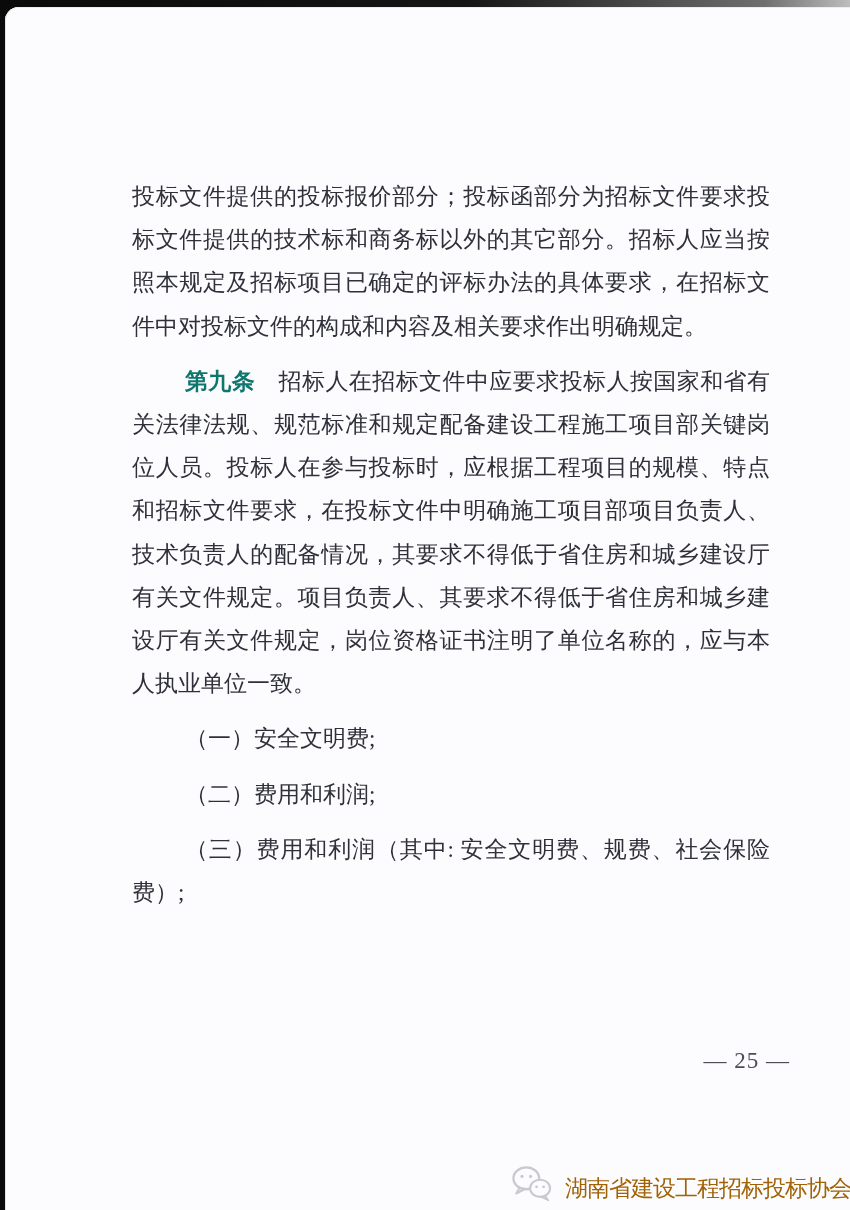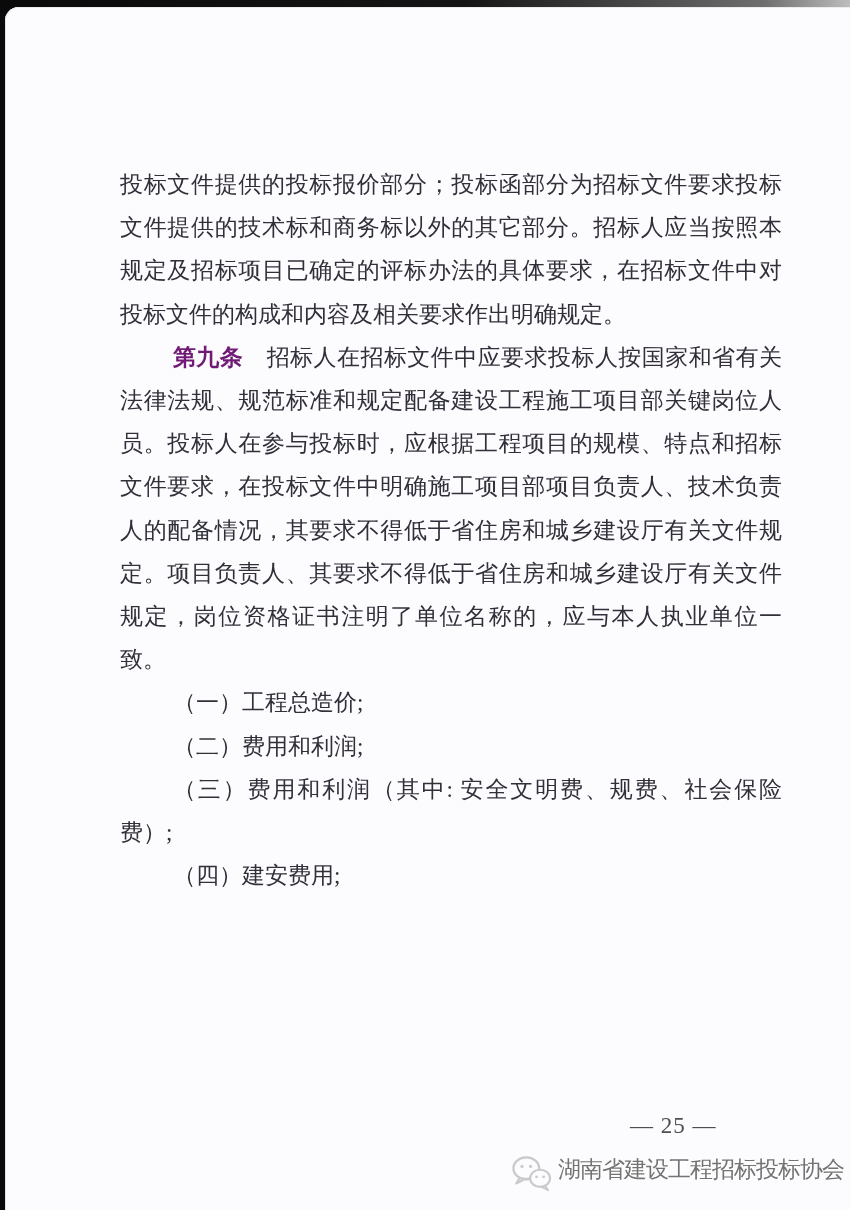--- a/index.html
+++ b/index.html
@@ -17,52 +17,51 @@
     background: #fcfcfe;
     border-top-left-radius: 14px;
     box-shadow: inset 0 1px 0 #ececf0, inset 1px 0 0 #e4e4e8;
   }
   .body-text {
     position: absolute; left: 115px; top: 156px; width: 662px;
     font-size: 23px; line-height: 43.2px;
     color: #30303a;
     text-align: justify;
   }
-  .body-text p { margin: 0; }
+  .body-text p { margin: 12px; }
   p.indent { text-indent: 2.3em; }
-  .term { font-weight: bold; color: #701a75; }
+  .term { font-weight: bold; color: #0f766e; }
   .page-number {
-    position: absolute; left: 625px; top: 1106px; width: 160px;
-    text-align: left; font-size: 23px; color: #4d4d55;
+    position: absolute; left: 625px; top: 1041px; width: 160px;
+    text-align: right; font-size: 23px; color: #4d4d55;
     letter-spacing: 1px; white-space: nowrap;
   }
   .watermark {
     position: absolute; left: 505px; top: 1147px; height: 50px;
-    display: flex; align-items: flex-start; gap: 4px;
-    color: #737373;
+    display: flex; align-items: flex-end; gap: 11px;
+    color: #a16207;
   }
   .watermark-text {
     font-size: 23px; letter-spacing: -1px; white-space: nowrap;
     text-shadow: 1px 1px 0 #ffffff;
   }
   .wm-icon { width: 44px; height: 40px; flex: 0 0 auto; }
 </style>
 </head>
 <body>
 
 <div class="canvas">
   <div class="page">
 
     <div class="body-text">
       <p><span>投标文件提供的投标报价部分；投标函部分为招标文件要求投标文件提供的技术标和商务标以外的其它部分。招标人应当按照本规定及招标项目已确定的评标办法的具体要求，在招标文件中对投标文件的构成和内容及相关要求作出明确规定。</span></p>
       <p class="indent"><b class="term">第九条　</b><span>招标人在招标文件中应要求投标人按国家和省有关法律法规、规范标准和规定配备建设工程施工项目部关键岗位人员。投标人在参与投标时，应根据工程项目的规模、特点和招标文件要求，在投标文件中明确施工项目部项目负责人、技术负责人的配备情况，其要求不得低于省住房和城乡建设厅有关文件规定。项目负责人、其要求不得低于省住房和城乡建设厅有关文件规定，岗位资格证书注明了单位名称的，应与本人执业单位一致。</span></p>
-      <p class="indent"><span>（一）工程总造价;</span></p>
+      <p class="indent"><span>（一）安全文明费;</span></p>
       <p class="indent"><span>（二）费用和利润;</span></p>
       <p class="indent"><span>（三）费用和利润（其中: 安全文明费、规费、社会保险费）;</span></p>
-      <p class="indent"><span>（四）建安费用;</span></p>
     </div>
 
     <div class="page-number">— 25 —</div>
 
     <div class="watermark">
       <svg class="wm-icon" viewBox="0 0 46 42" aria-hidden="true">
         <ellipse cx="17" cy="15" rx="13.5" ry="11.5" fill="none" stroke="#c9c9ce" stroke-width="2.4"></ellipse>
         <path d="M10 25 L6.5 31 L14.5 26.8" fill="none" stroke="#c9c9ce" stroke-width="2.2" stroke-linejoin="round"></path>
         <circle cx="12.5" cy="13" r="1.7" fill="#c9c9ce"></circle>
         <circle cx="21.5" cy="13" r="1.7" fill="#c9c9ce"></circle>

